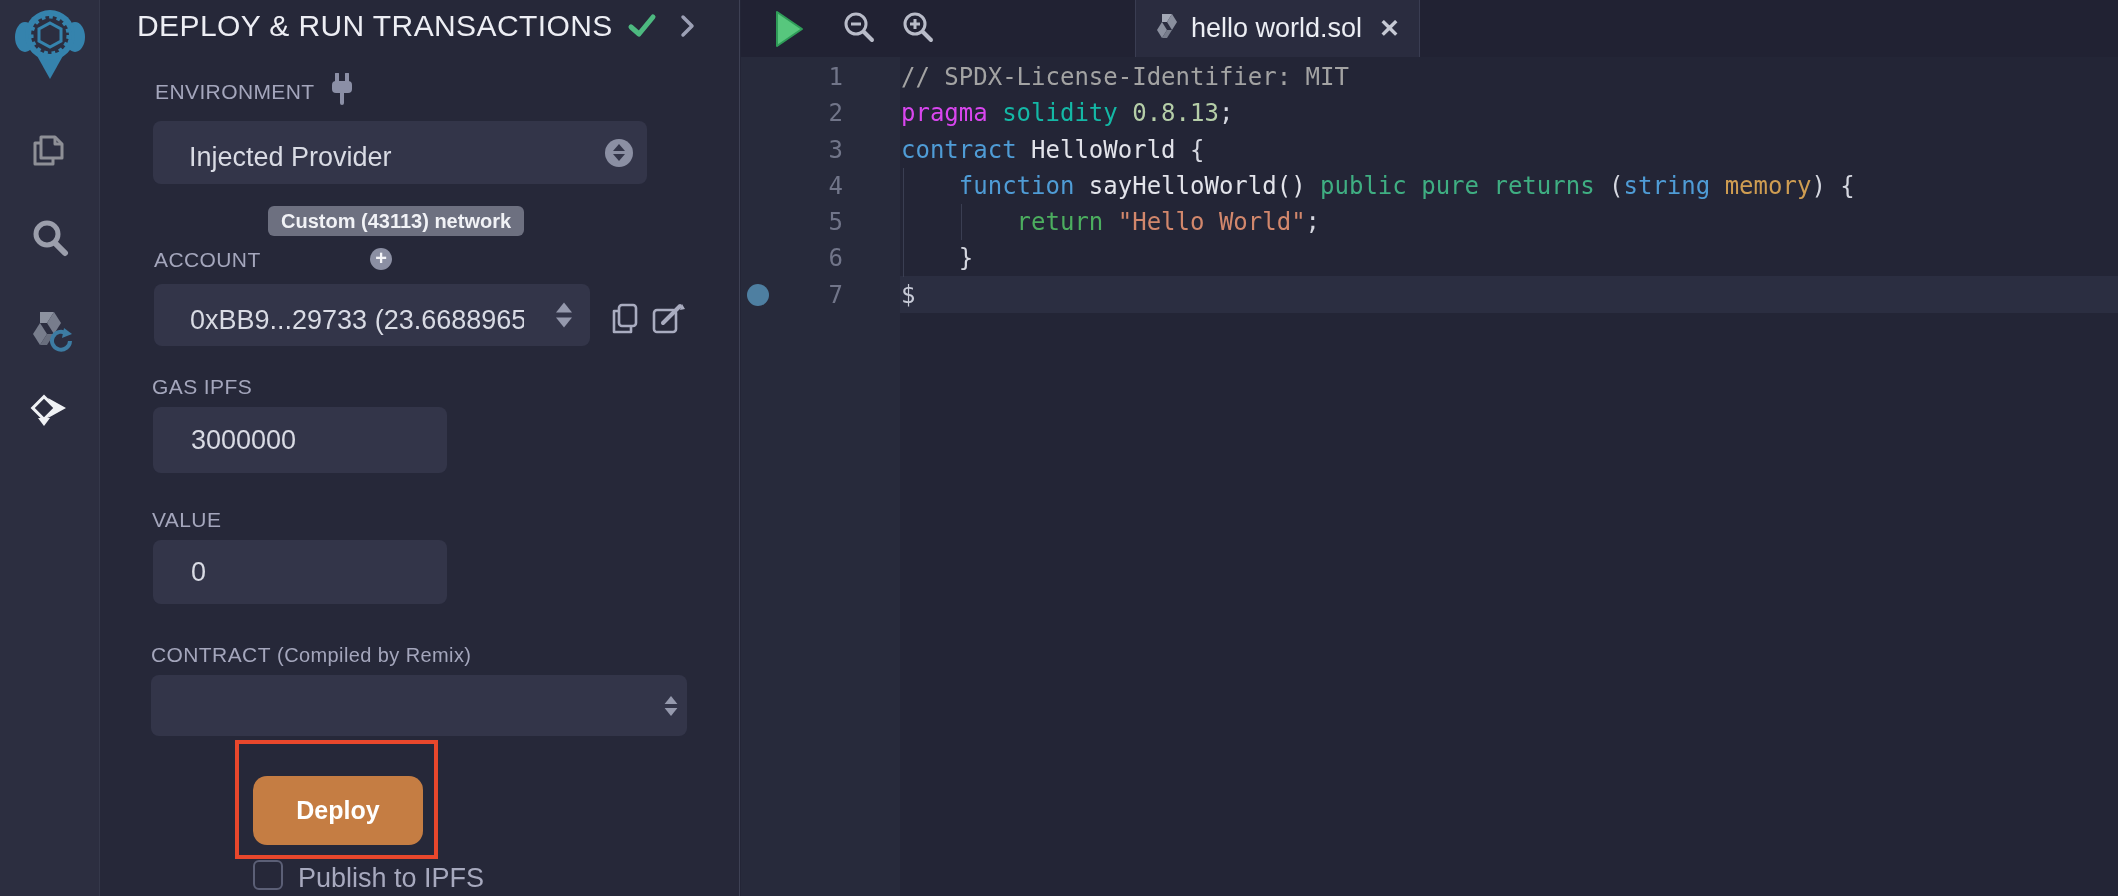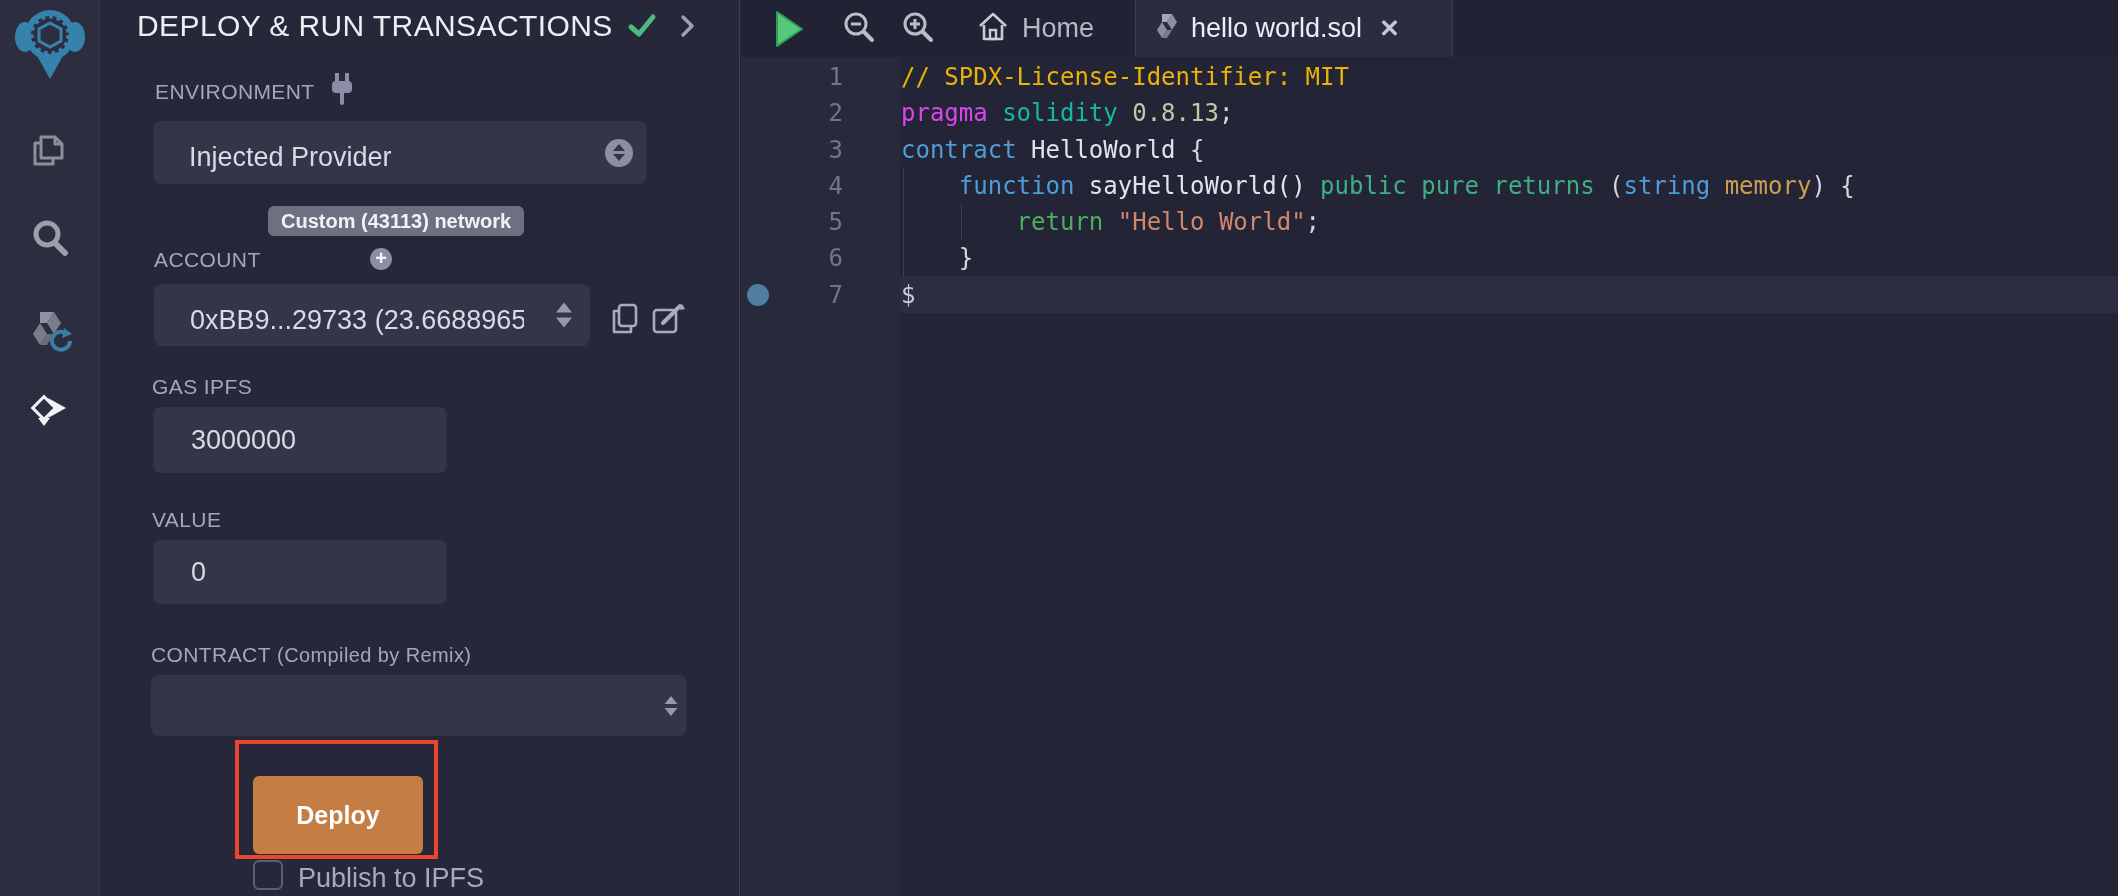--- a/index.html
+++ b/index.html
@@ -47,35 +47,35 @@
     border-top:7px solid #333549;}
   .net-badge{position:absolute;left:168px;top:206px;height:30px;padding:0 13px;background:var(--badge-bg);
     border-radius:6px;color:#f1f2f6;font-size:20px;font-weight:bold;display:flex;align-items:center;}
   .info-i{position:absolute;left:672px;top:133px;width:24px;text-align:center;
     font-family:"Liberation Serif",serif;font-weight:bold;font-size:31px;color:#a9adc2;cursor:pointer;}
   .plus-circle{position:absolute;left:270px;top:248px;width:22px;height:22px;border-radius:50%;
     background:#8b8fa3;color:#f4f5f8;font-size:20px;font-weight:bold;line-height:21px;text-align:center;cursor:pointer;}
   .row-icon{position:absolute;cursor:pointer;}
   .annotation{position:absolute;left:135px;top:740px;width:203px;height:119px;
     border:4px solid var(--annotation-red);pointer-events:none;}
-  .deploy-btn{position:absolute;left:153px;top:776px;width:170px;height:78px;border:none;
-    border-radius:6px;background:var(--deploy-bg);color:#fff;font-size:25px;font-weight:bold;
+  .deploy-btn{position:absolute;left:153px;top:776px;width:170px;height:69px;border:none;
+    border-radius:14px;background:var(--deploy-bg);color:#fff;font-size:25px;font-weight:bold;
     font-family:"Liberation Sans",sans-serif;cursor:pointer;}
   .checkbox{position:absolute;left:153px;top:860px;width:30px;height:30px;border:2px solid #5b5f76;
     border-radius:6px;background:transparent;cursor:pointer;}
   .publish-label{position:absolute;left:198px;top:863px;font-size:27px;color:#a7a9be;}
 
   
   .editor{position:absolute;left:741px;top:0;width:1377px;height:896px;background:var(--editor-bg);}
   .tabbar{position:absolute;left:0;top:0;width:100%;height:57px;background:var(--tabbar-bg);}
   .tb-btn{position:absolute;cursor:pointer;}
   .tab{position:absolute;top:0;height:57px;display:flex;align-items:center;gap:13px;cursor:pointer;}
   .tab-home{left:220px;padding:0 16px;}
   .tab-home .tab-label{font-size:27px;color:#b6b9c8;}
-  .tab-active{left:394px;width:318px;background:var(--active-tab-bg);
+  .tab-active{left:394px;width:285px;background:var(--active-tab-bg);
     border-left:1px solid #3a3d52;border-right:1px solid #3a3d52;padding:0 20px;}
   .tab-active .tab-label{font-size:27px;color:#eceef4;white-space:nowrap;}
   .tab-close{font-size:25px;color:#c6c9d4;font-weight:bold;margin-left:4px;cursor:pointer;}
 
   .code-area{position:absolute;left:0;top:57px;right:0;bottom:0;
     font-family:"DejaVu Sans Mono",monospace;font-size:24px;}
   .gutter-bg{position:absolute;left:0;top:0;width:159px;height:100%;background:var(--gutter-bg);}
   .current-line{position:absolute;left:159px;right:0;top:219px;height:37px;background:var(--current-line-bg);}
   .breakpoint{position:absolute;left:6px;top:227px;width:22px;height:22px;border-radius:50%;
     background:var(--breakpoint-blue);cursor:pointer;}
@@ -227,30 +227,20 @@
       </span>
       <span class="tb-btn" style="left:159px;top:10px">
         <svg width="36" height="36" viewBox="0 0 36 36">
           <circle cx="15" cy="14" r="10" fill="none" stroke="#b9bcc9" stroke-width="3"></circle>
           <line x1="10" y1="14" x2="20" y2="14" stroke="#b9bcc9" stroke-width="3"></line>
           <line x1="15" y1="9" x2="15" y2="19" stroke="#b9bcc9" stroke-width="3"></line>
           <line x1="23" y1="22" x2="31" y2="30" stroke="#b9bcc9" stroke-width="4" stroke-linecap="round"></line>
         </svg>
       </span>
 
-      <div class="tab tab-home">
-        <span>
-          <svg width="32" height="32" viewBox="0 0 32 32">
-            <path d="M3 15 L16 3 L29 15" fill="none" stroke="#c8cbd6" stroke-width="2.6" stroke-linejoin="round"></path>
-            <path d="M7 14 v14 h18 v-14" fill="none" stroke="#c8cbd6" stroke-width="2.6" stroke-linejoin="round"></path>
-            <rect x="13" y="19" width="6" height="9" fill="none" stroke="#c8cbd6" stroke-width="2.4"></rect>
-          </svg>
-        </span>
-        <span class="tab-label">Home</span>
-      </div>
 
       <div class="tab tab-active">
         <span>
           <svg width="22" height="30" viewBox="0 0 22 30">
             <polygon points="6,2 16,2 11,10 6,10" fill="#a3a8b6"></polygon>
             <polygon points="16,2 21,10 16,18 11,10" fill="#8a8f9e"></polygon>
             <polygon points="6,10 11,18 6,26 1,18" fill="#8a8f9e"></polygon>
             <polygon points="11,18 16,18 11,26 6,26" fill="#787d8c"></polygon>
           </svg>
         </span>
@@ -266,21 +256,21 @@
       <div class="gutter-nums">
           <div class="ln">1</div>
           <div class="ln">2</div>
           <div class="ln">3</div>
           <div class="ln">4</div>
           <div class="ln">5</div>
           <div class="ln">6</div>
           <div class="ln">7</div>
         </div>
       <div class="code-lines">
-          <div class="code-line"><span style="color: #eab308;">// SPDX-License-Identifier: MIT</span></div>
+          <div class="code-line"><span style="color: #a3a3a3;">// SPDX-License-Identifier: MIT</span></div>
           <div class="code-line"><span style="color: #d946ef;">pragma</span><span style="color: rgb(213, 215, 224);"> </span><span style="color: #14b8a6;">solidity</span><span style="color: rgb(213, 215, 224);"> </span><span style="color: rgb(181, 206, 168);">0.8.13</span><span style="color: rgb(213, 215, 224);">;</span></div>
           <div class="code-line"><span style="color: rgb(79, 156, 214);">contract</span><span style="color: rgb(213, 215, 224);"> </span><span style="color: rgb(226, 227, 234);">HelloWorld</span><span style="color: rgb(213, 215, 224);"> {</span></div>
           <div class="code-line"><span style="color: rgb(213, 215, 224);">    </span><span style="color: rgb(79, 156, 214);">function</span><span style="color: rgb(213, 215, 224);"> </span><span style="color: rgb(226, 227, 234);">sayHelloWorld()</span><span style="color: rgb(213, 215, 224);"> </span><span style="color: rgb(63, 174, 130);">public</span><span style="color: rgb(213, 215, 224);"> </span><span style="color: rgb(63, 174, 130);">pure</span><span style="color: rgb(213, 215, 224);"> </span><span style="color: rgb(63, 174, 130);">returns</span><span style="color: rgb(213, 215, 224);"> (</span><span style="color: rgb(79, 156, 214);">string</span><span style="color: rgb(213, 215, 224);"> </span><span style="color: rgb(207, 157, 82);">memory</span><span style="color: rgb(213, 215, 224);">) {</span></div>
           <div class="code-line"><span style="color: rgb(213, 215, 224);">        </span><span style="color: rgb(76, 174, 95);">return</span><span style="color: rgb(213, 215, 224);"> </span><span style="color: rgb(210, 135, 108);">"Hello World"</span><span style="color: rgb(213, 215, 224);">;</span></div>
           <div class="code-line"><span style="color: rgb(213, 215, 224);">    }</span></div>
           <div class="code-line"><span style="color: rgb(200, 203, 216);">$</span></div>
         </div>
       <div class="indent-guide ig1"></div>
       <div class="indent-guide ig2"></div>
     </div>

